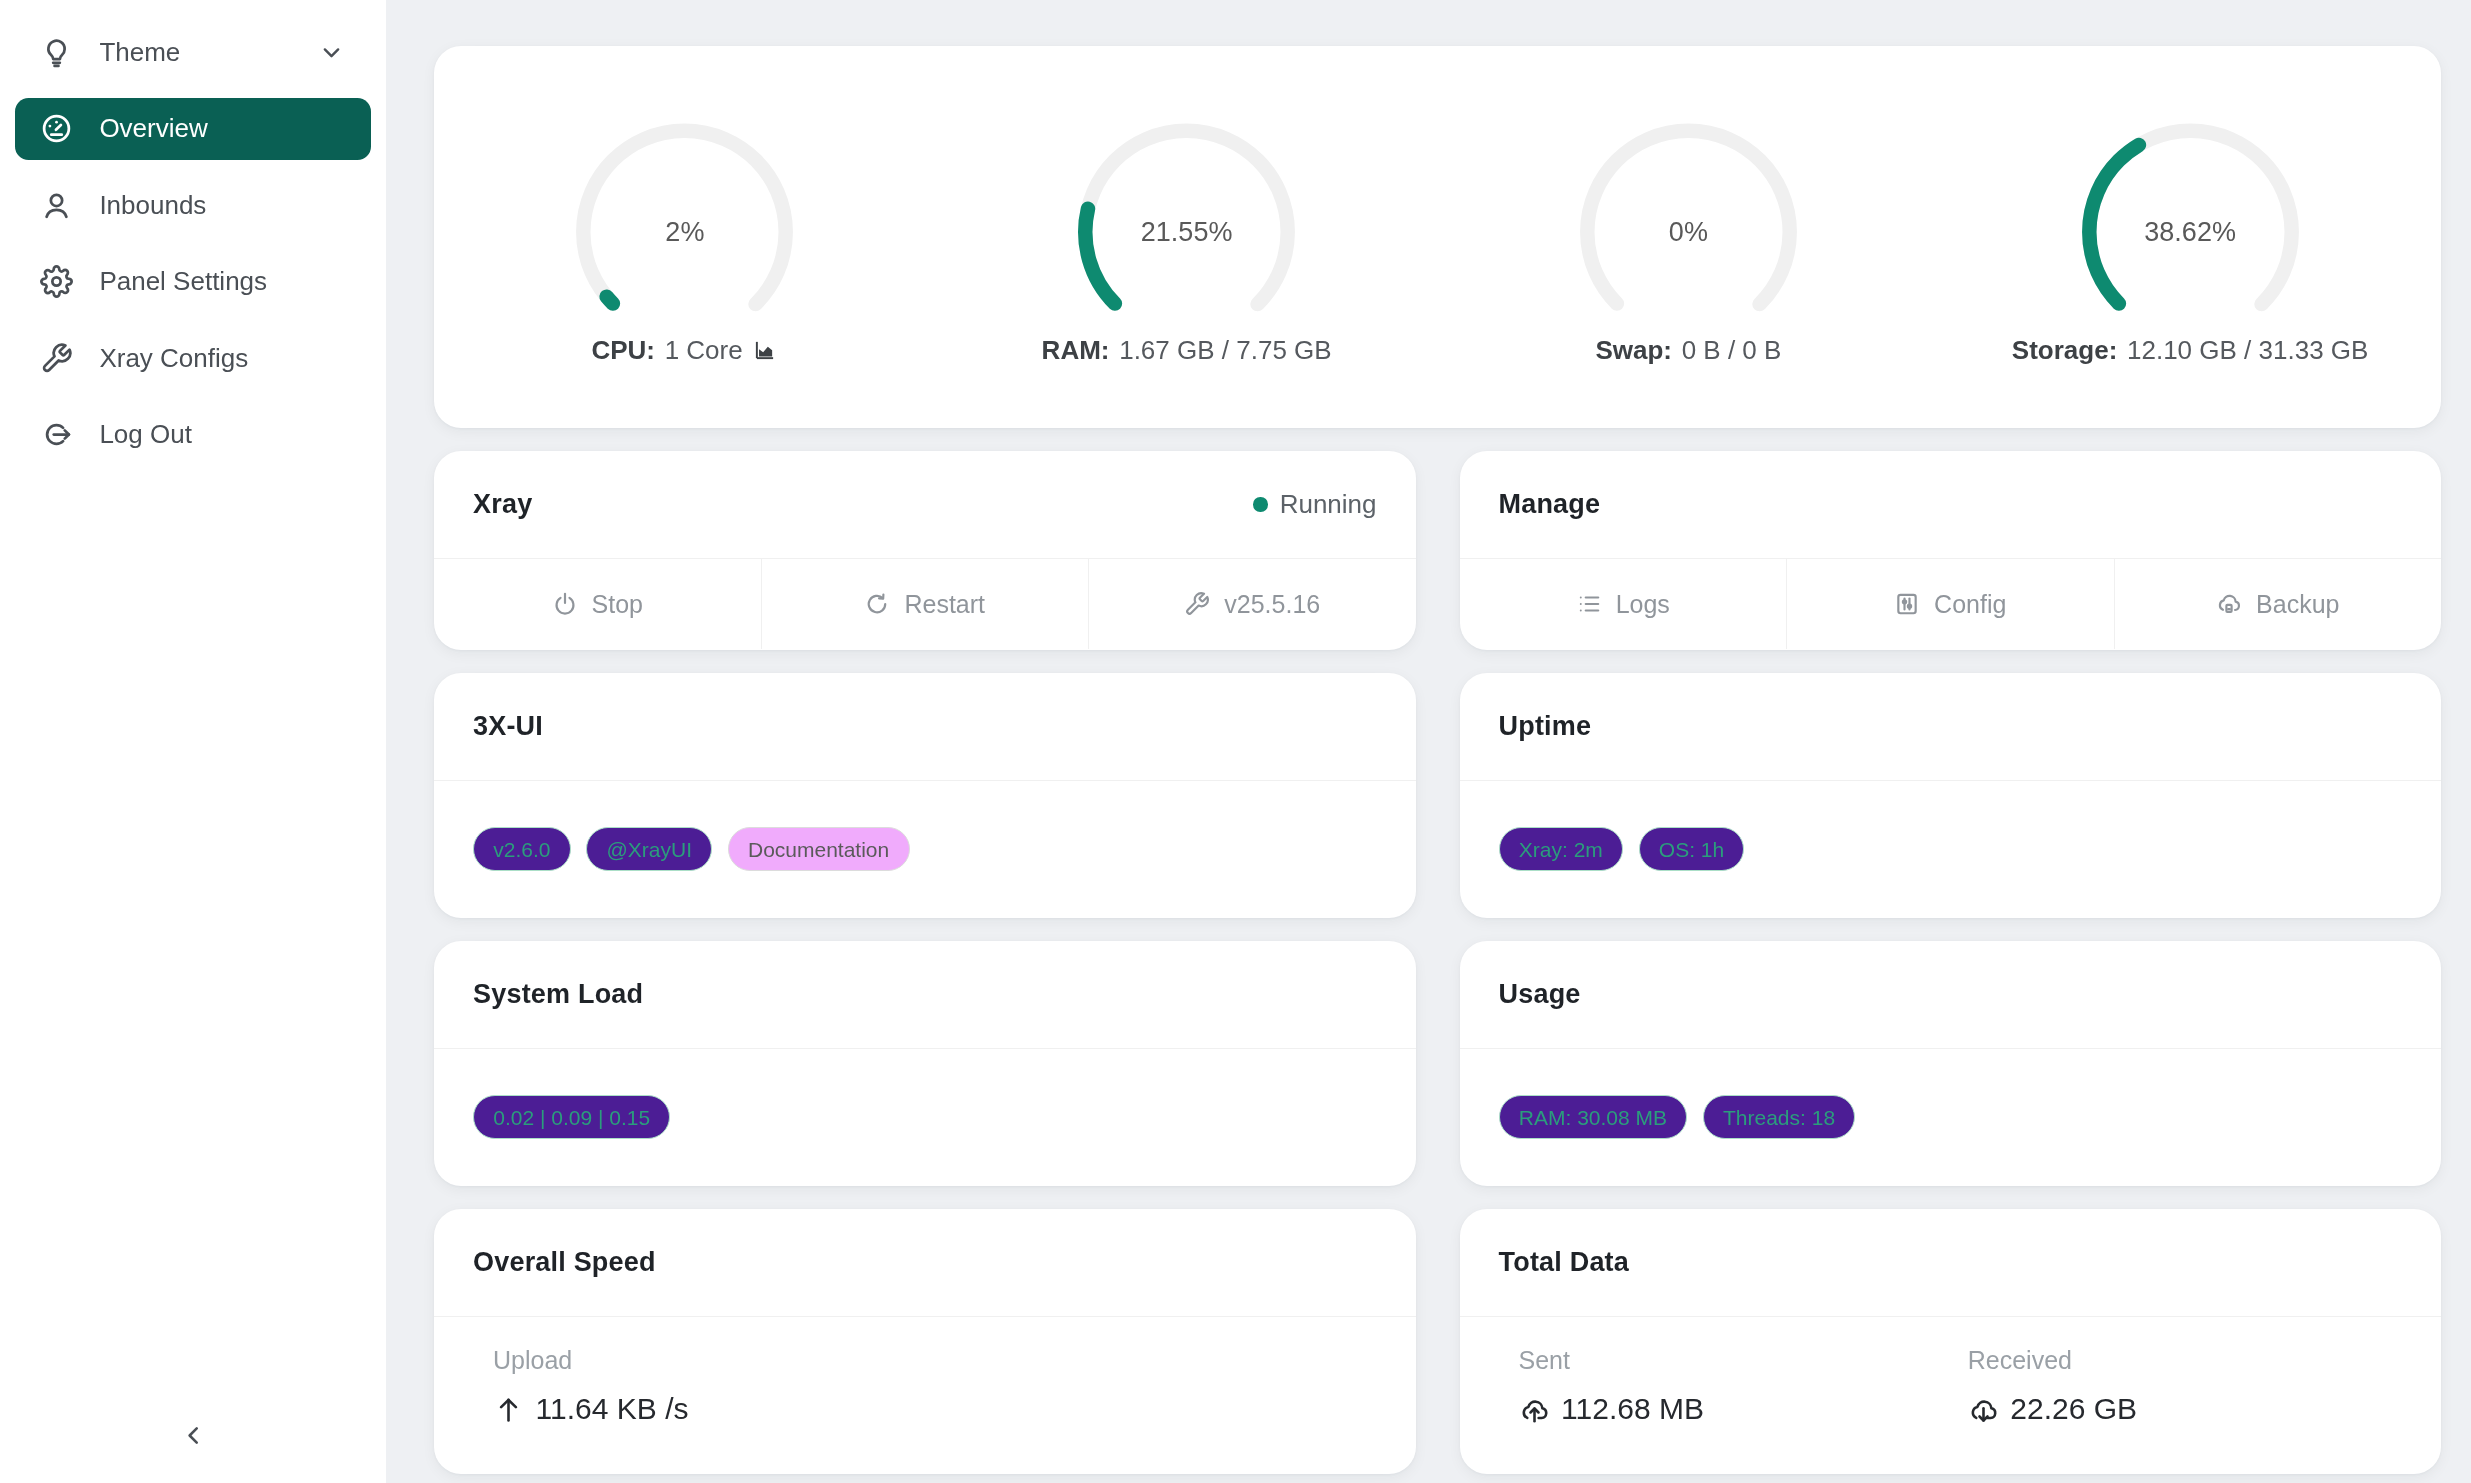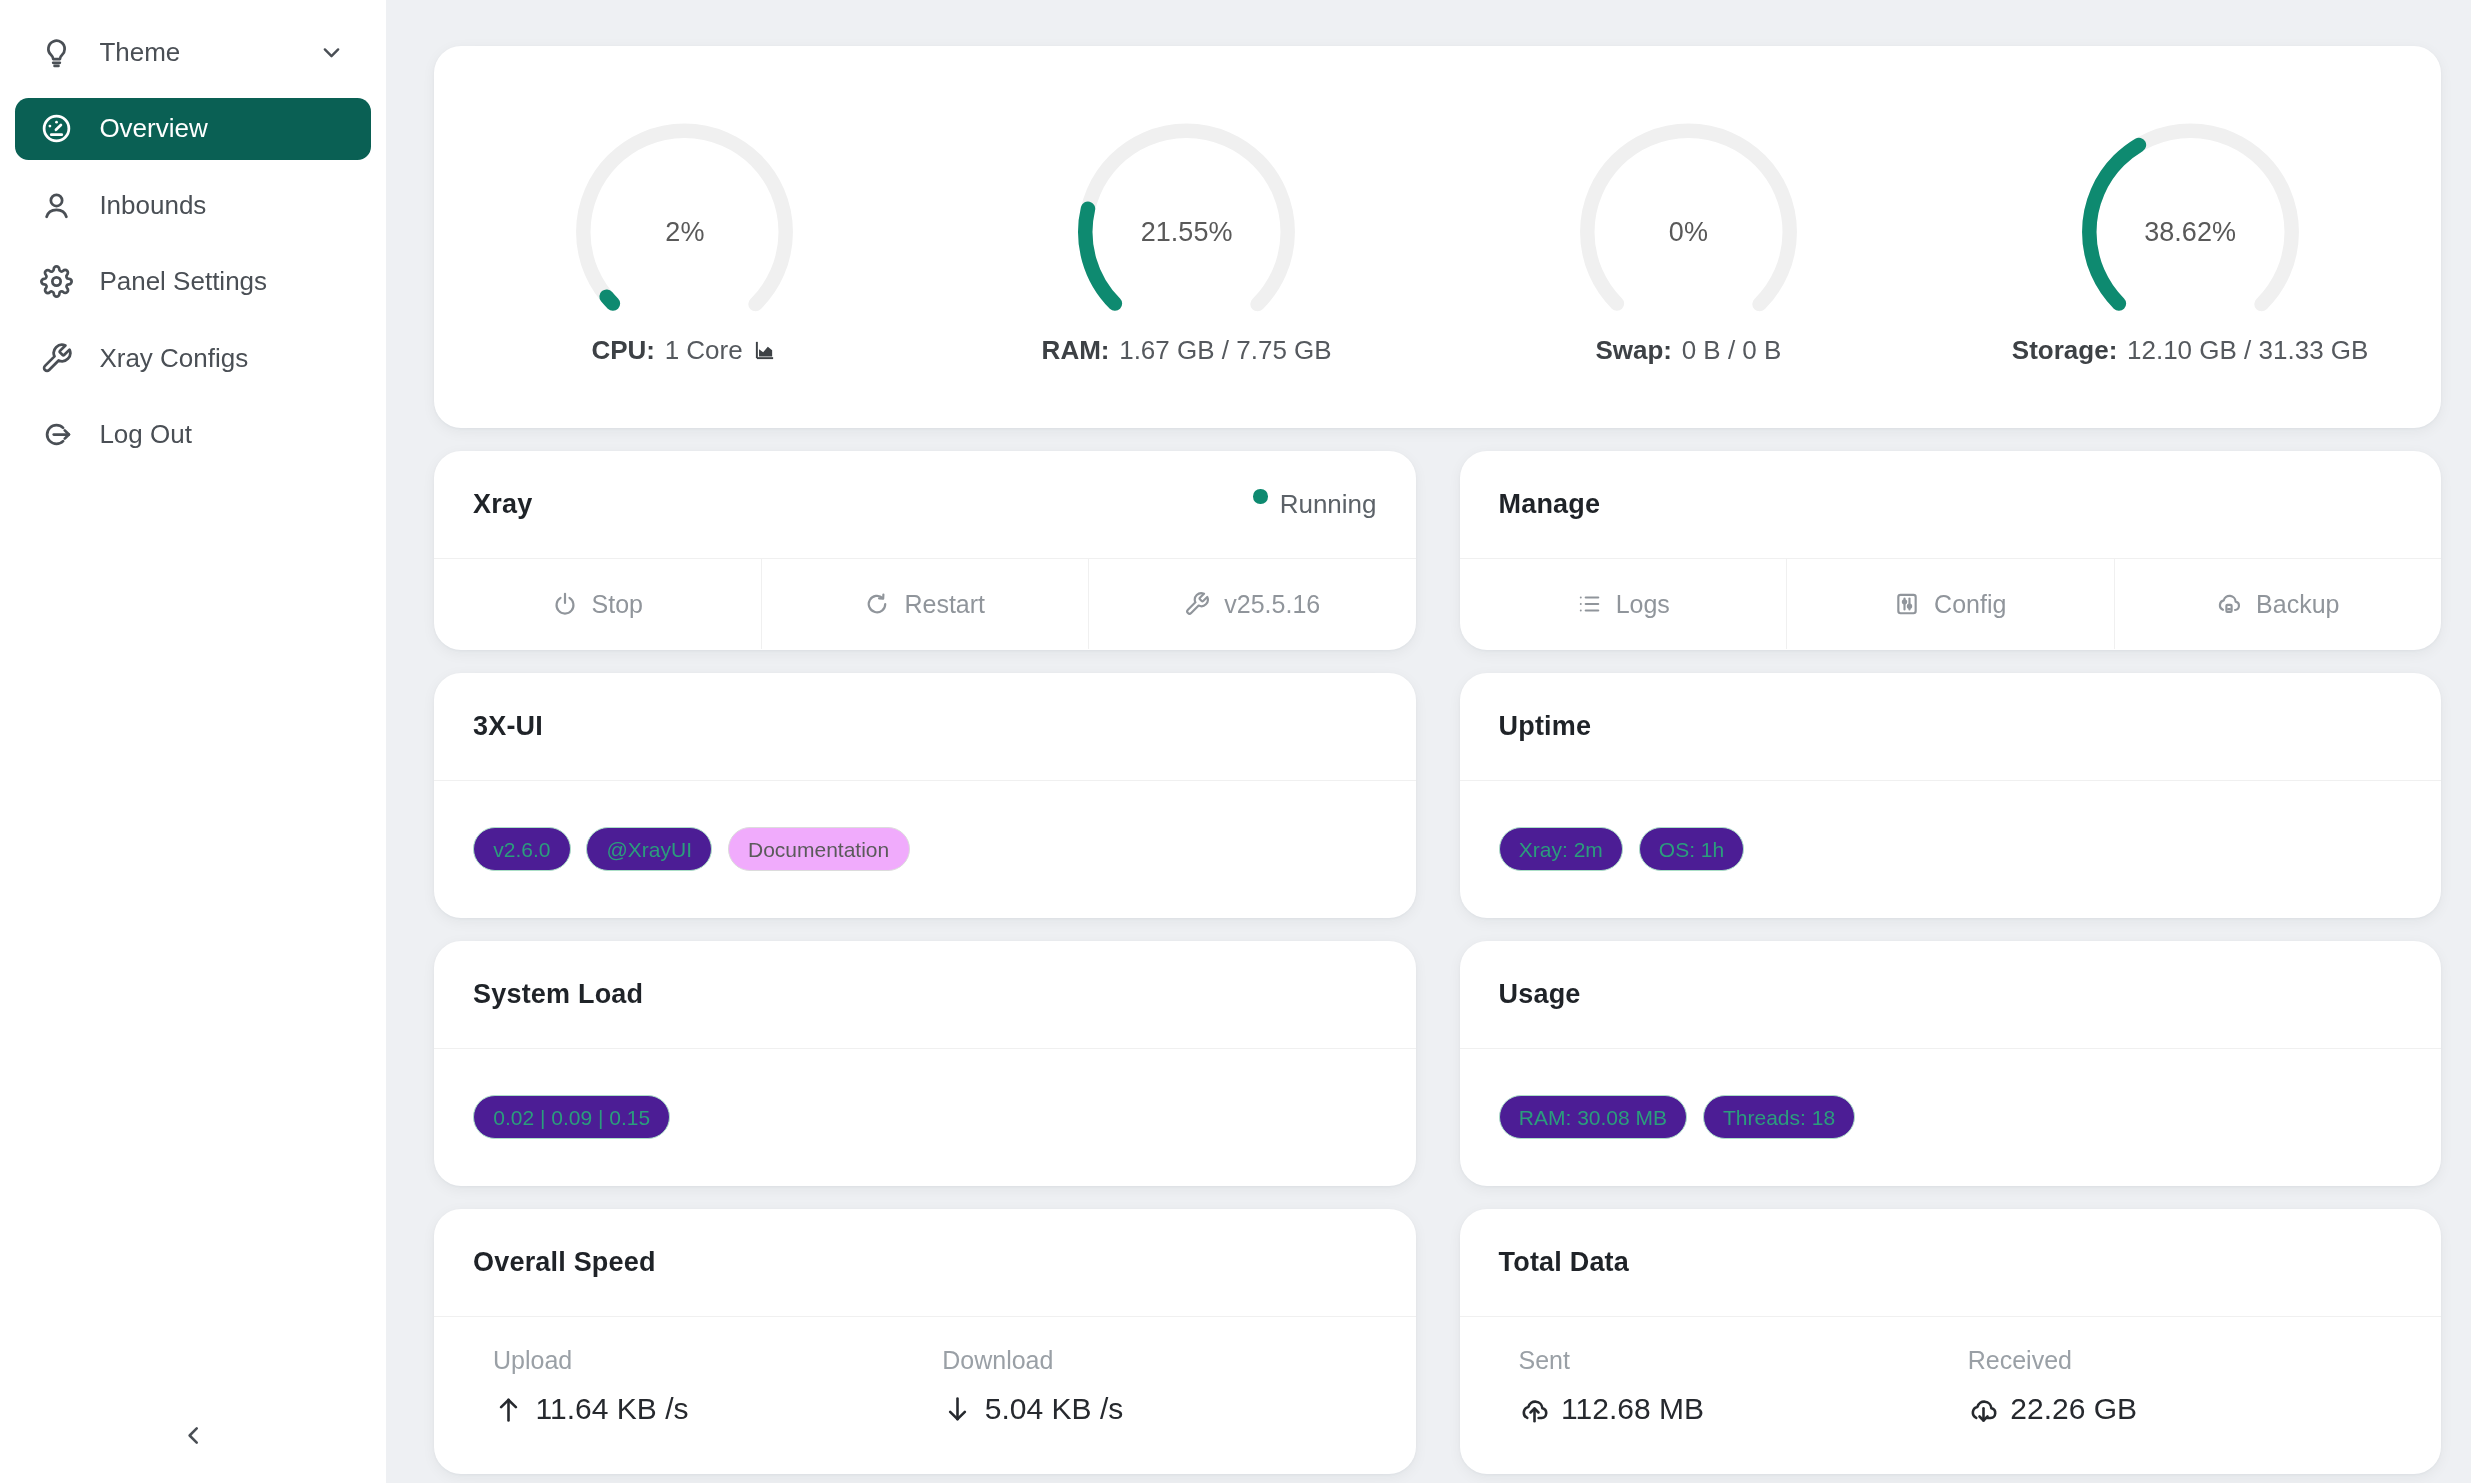--- a/index.html
+++ b/index.html
@@ -52,21 +52,21 @@
   }
   .gauge-label { margin-top:13.5px; font-size:26px; color:#55595e; display:flex; align-items:center; gap:9.7px; }
   .gauge-label b { color:#3d4145; font-weight:bold; }
   .gauge-label .chart-ic { width:26px; height:26px; color:#3d4145; }
 
   
   .grid { display:grid; grid-template-columns:1fr 1fr; column-gap:44px; row-gap:23px; }
 
   .card-head { height:108px; display:flex; align-items:center; padding:0 39px; border-bottom:1px solid #f0f0f0; }
   .card-head h2 { margin:0; font-size:27px; font-weight:bold; color:#1f2328; letter-spacing:0.2px; }
-  .status { margin-left:auto; display:flex; gap:12px; font-size:26px; color:#5c6268; }
+  .status { margin-left:auto; display:flex; align-items:center; gap:12px; font-size:26px; color:#5c6268; }
   .dot { width:14.5px; height:14.5px; border-radius:50%; background:var(--status-running,#0e8a70); display:inline-block; }
 
   .action-card { height:199px; }
   .card-actions { height:90px; display:flex; align-items:stretch; }
   .action {
     flex:1; display:flex; align-items:center; justify-content:center; gap:14px;
     color:#90959b; font-size:25px; cursor:pointer;
   }
   .action + .action { border-left:1px solid #f0f0f0; }
   .action svg { width:26px; height:26px; }
@@ -340,30 +340,20 @@
       </div>
       <div class="metric-body">
         <div class="metric">
           <div class="metric-label">Upload</div>
           <div class="metric-value">
             <svg class="stroke" viewBox="0 0 24 24">
               <line x1="12" y1="20.5" x2="12" y2="4.5"></line>
                 <polyline points="6.3 10.2 12 4.5 17.7 10.2"></polyline>
             </svg>
             <span>11.64 KB /s</span>
-          </div>
-        </div>
-        <div class="metric">
-          <div class="metric-label">Download</div>
-          <div class="metric-value">
-            <svg class="stroke" viewBox="0 0 24 24">
-              <line x1="12" y1="3.5" x2="12" y2="19.5"></line>
-                <polyline points="6.3 13.8 12 19.5 17.7 13.8"></polyline>
-            </svg>
-            <span>5.04 KB /s</span>
           </div>
         </div>
       </div>
     </section>
 
     <section class="card metric-card">
       <div class="card-head">
         <h2>Total Data</h2>
       </div>
       <div class="metric-body">

